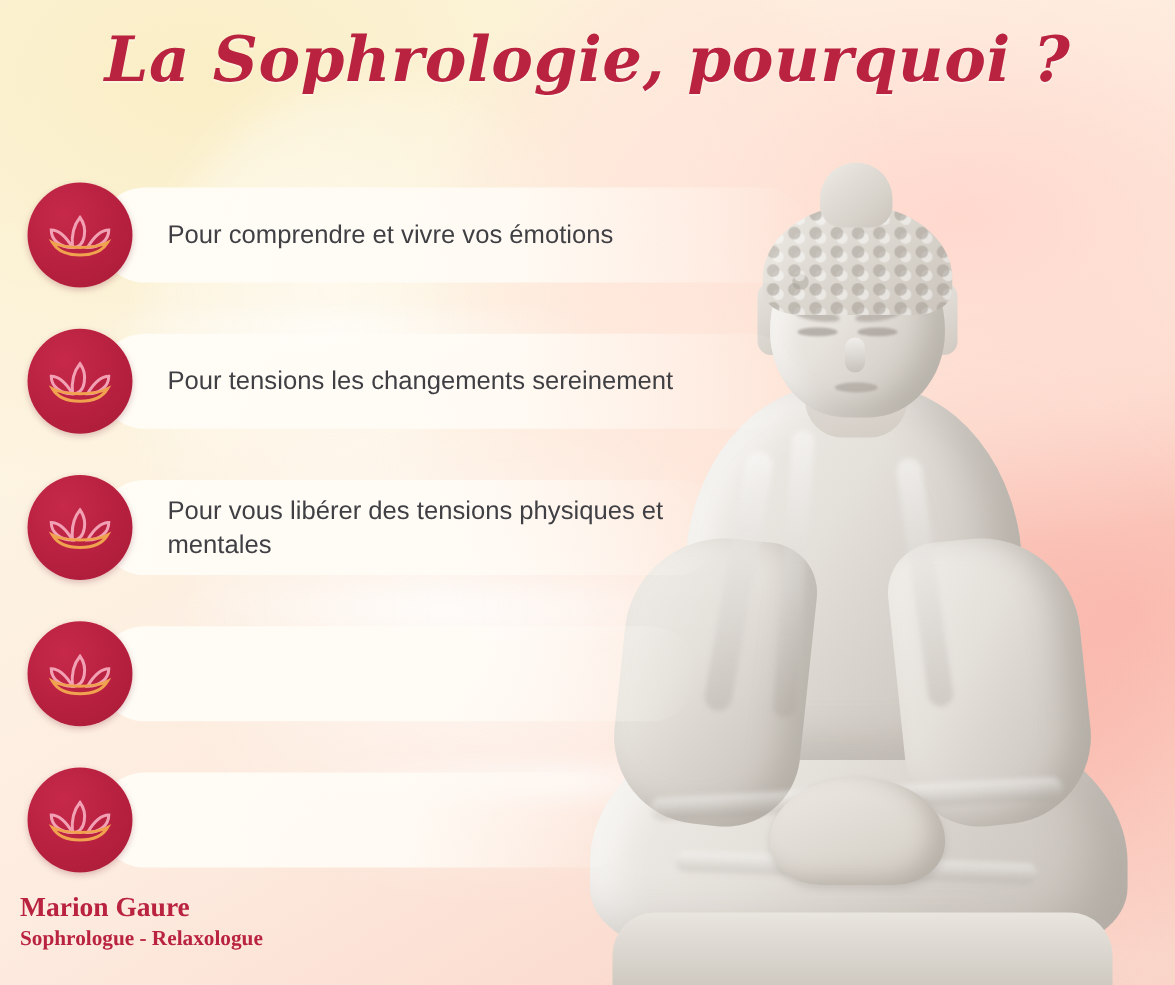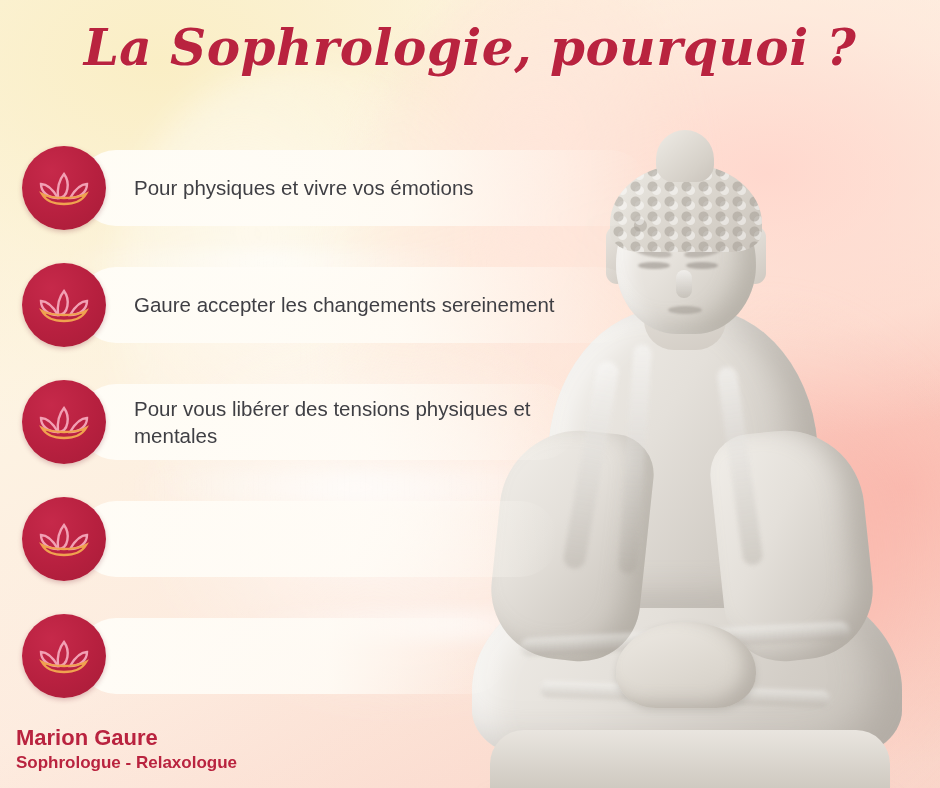--- a/index.html
+++ b/index.html
@@ -259,23 +259,23 @@
     color: #3f3f44;
     font-size: 20.5px;
     line-height: 1.32;
     max-width: 470px;
   }
 
   
   #signature {
     position: absolute;
     left: 16px;
-    bottom: 14px;
+    bottom: 26px;
     color: #b9233f;
-    font-family: Liberation Sans, sans-serif;
+    font-family: Liberation Serif, serif;
     font-weight: bold;
     margin-top: 36px;
   }
   #sig-name { font-size: 22px; line-height: 1.15; }
   #sig-role { font-size: 17px; line-height: 1.3; margin-top: 2px; }
 </style>
 </head>
 <body>
 
 <div id="poster">
@@ -322,34 +322,34 @@
     <div class="row w1">
       <div class="pill"></div>
       <div class="badge">
         <svg width="56" height="36" viewBox="0 0 56 36" aria-hidden="true">
           <path d="M28 4 C23 10 21 18 22 28 C33 28 34 12 28 4 Z" fill="none" stroke="#f2a0b4" stroke-width="2.4"></path>
           <path d="M22 28 C16 18 10 14 5 14 C5 22 12 28 22 28 Z" fill="none" stroke="#f2a0b4" stroke-width="2.4"></path>
           <path d="M34 28 C40 18 46 14 51 14 C51 22 44 28 34 28 Z" fill="none" stroke="#f2a0b4" stroke-width="2.4"></path>
           <path d="M6 24 C10 31 18 34 28 34 C38 34 46 31 50 24 C44 27 36 28 28 28 C20 28 12 27 6 24 Z" fill="none" stroke="#f0a24f" stroke-width="2.4"></path>
         </svg>
       </div>
-      <div class="row-text">Pour physiques et vivre vos émotions</div>
+      <div class="row-text">Pour comprendre et vivre vos émotions</div>
     </div>
 
     <div class="row w2">
       <div class="pill"></div>
       <div class="badge">
         <svg width="56" height="36" viewBox="0 0 56 36" aria-hidden="true">
           <path d="M28 4 C23 10 21 18 22 28 C33 28 34 12 28 4 Z" fill="none" stroke="#f2a0b4" stroke-width="2.4"></path>
           <path d="M22 28 C16 18 10 14 5 14 C5 22 12 28 22 28 Z" fill="none" stroke="#f2a0b4" stroke-width="2.4"></path>
           <path d="M34 28 C40 18 46 14 51 14 C51 22 44 28 34 28 Z" fill="none" stroke="#f2a0b4" stroke-width="2.4"></path>
           <path d="M6 24 C10 31 18 34 28 34 C38 34 46 31 50 24 C44 27 36 28 28 28 C20 28 12 27 6 24 Z" fill="none" stroke="#f0a24f" stroke-width="2.4"></path>
         </svg>
       </div>
-      <div class="row-text">Gaure accepter les changements sereinement</div>
+      <div class="row-text">Pour tensions les changements sereinement</div>
     </div>
 
     <div class="row w3">
       <div class="pill"></div>
       <div class="badge">
         <svg width="56" height="36" viewBox="0 0 56 36" aria-hidden="true">
           <path d="M28 4 C23 10 21 18 22 28 C33 28 34 12 28 4 Z" fill="none" stroke="#f2a0b4" stroke-width="2.4"></path>
           <path d="M22 28 C16 18 10 14 5 14 C5 22 12 28 22 28 Z" fill="none" stroke="#f2a0b4" stroke-width="2.4"></path>
           <path d="M34 28 C40 18 46 14 51 14 C51 22 44 28 34 28 Z" fill="none" stroke="#f2a0b4" stroke-width="2.4"></path>
           <path d="M6 24 C10 31 18 34 28 34 C38 34 46 31 50 24 C44 27 36 28 28 28 C20 28 12 27 6 24 Z" fill="none" stroke="#f0a24f" stroke-width="2.4"></path>

